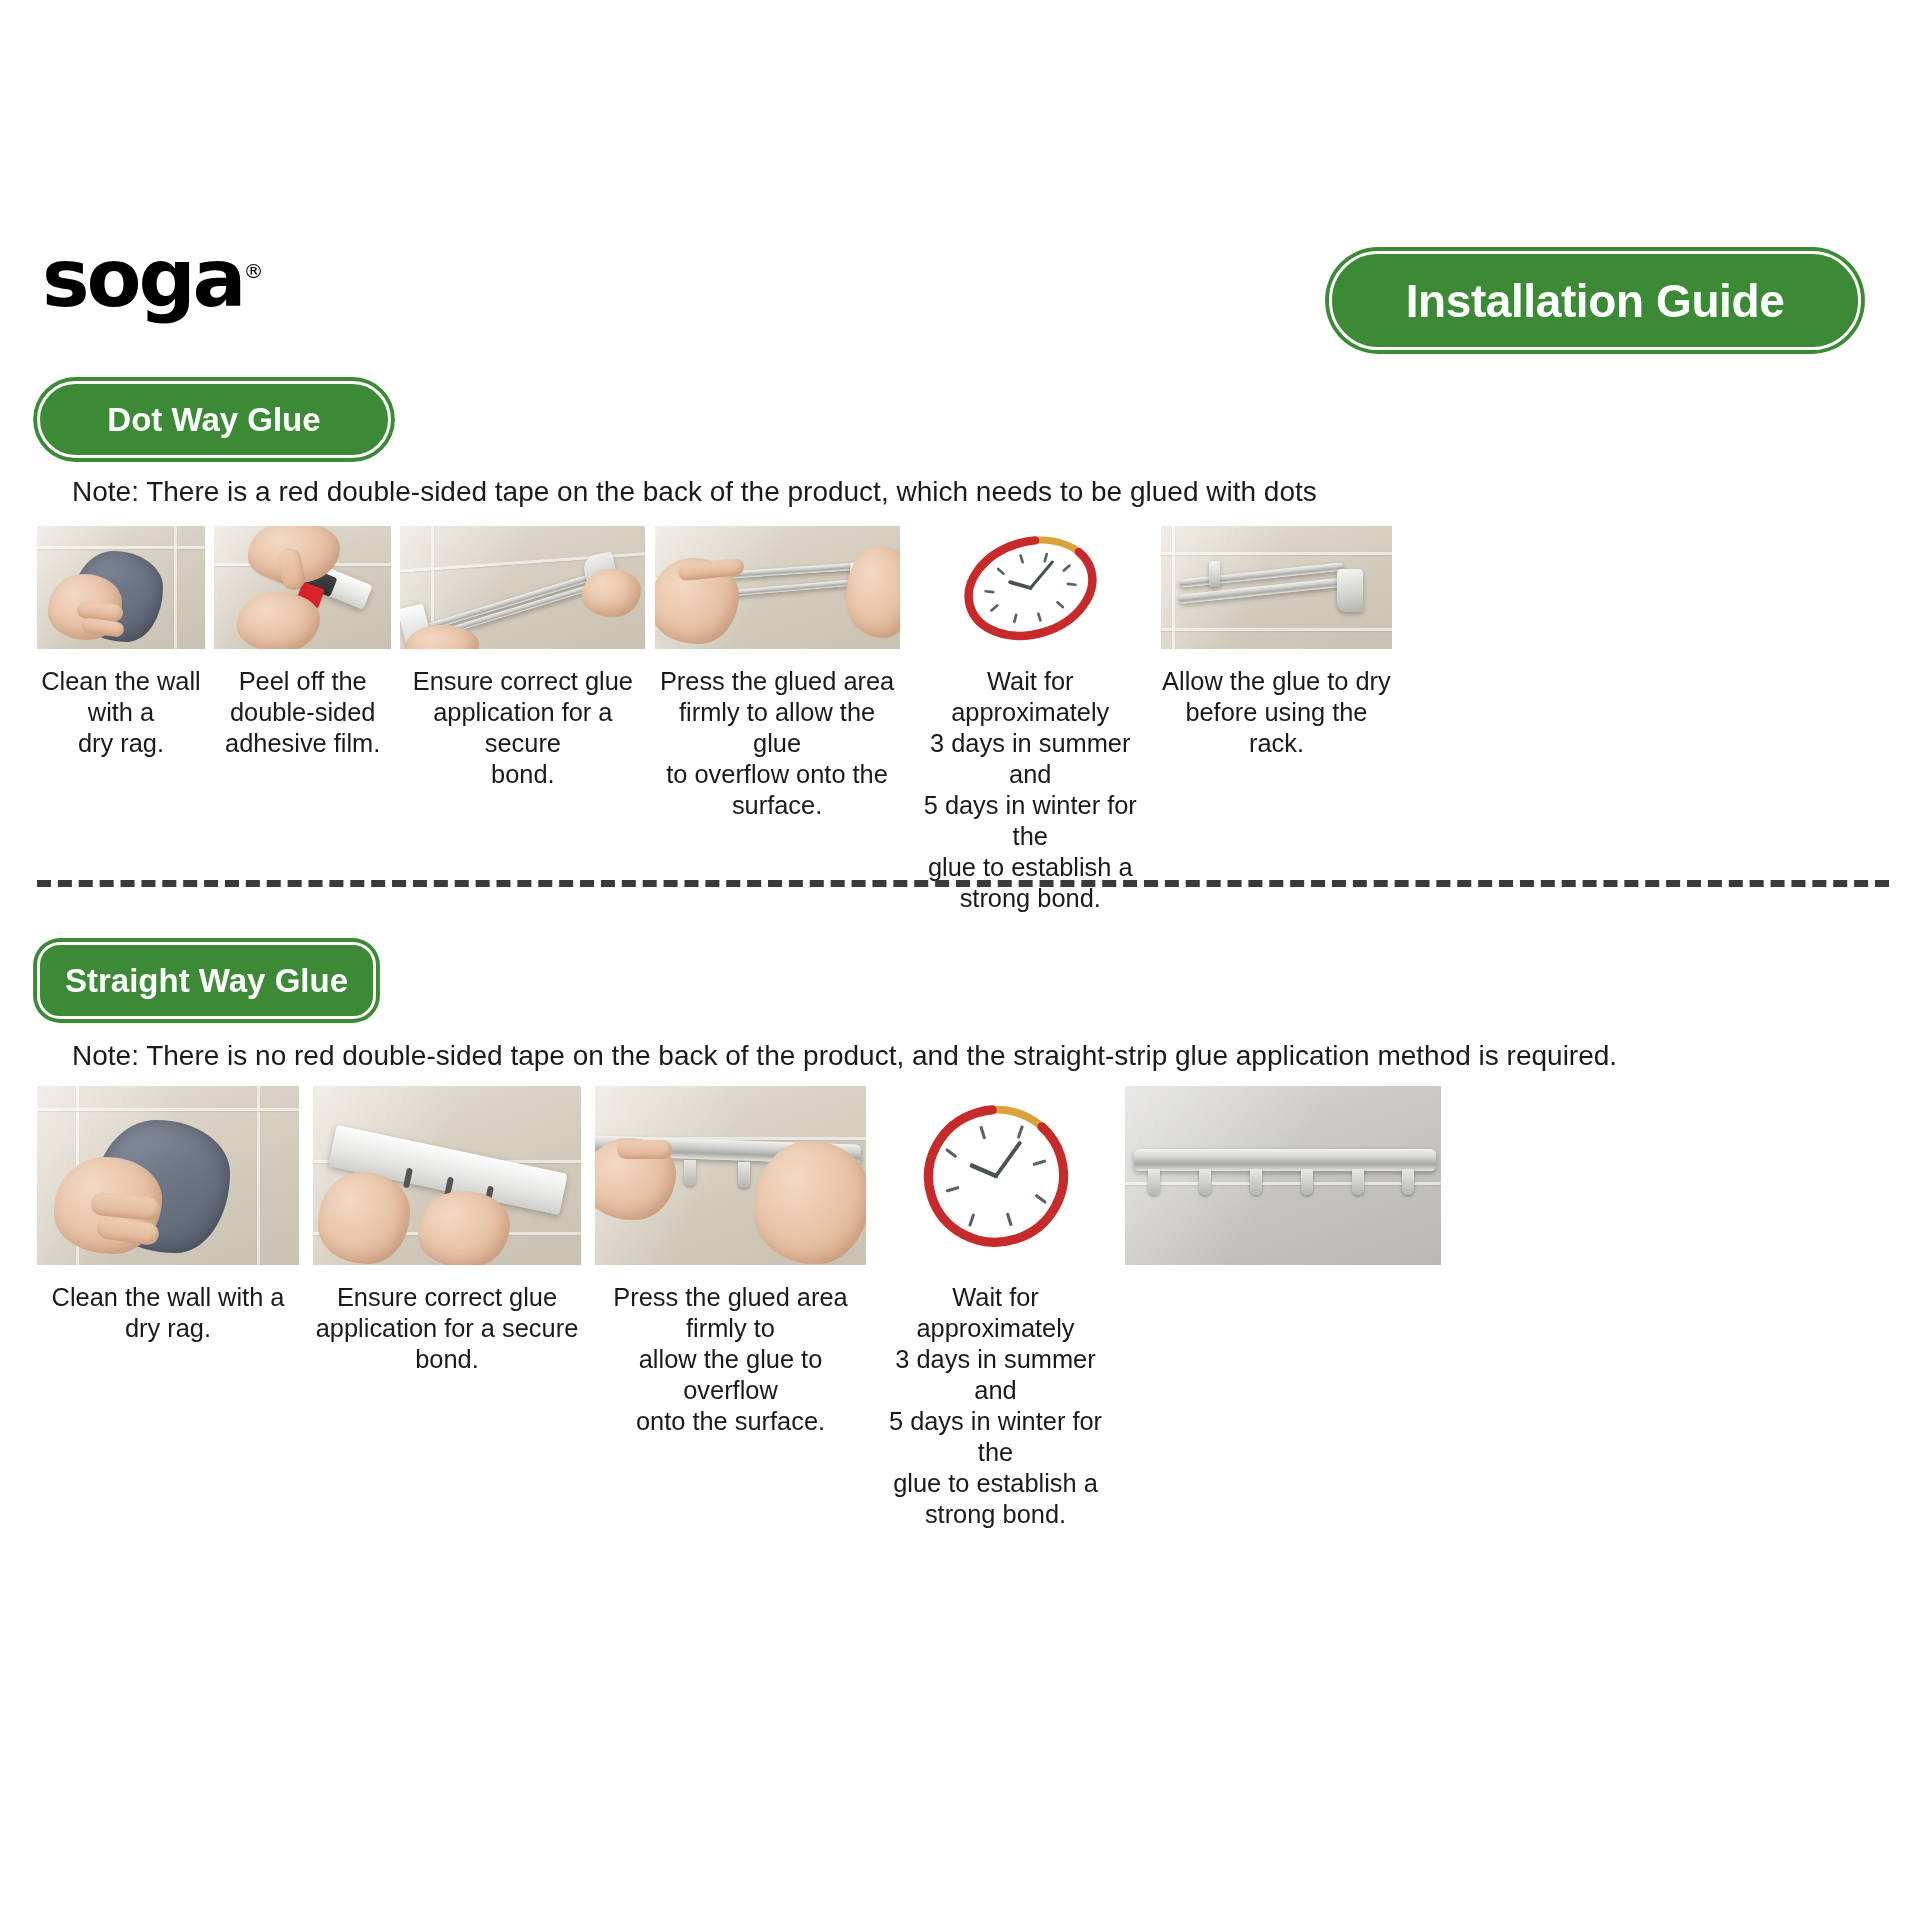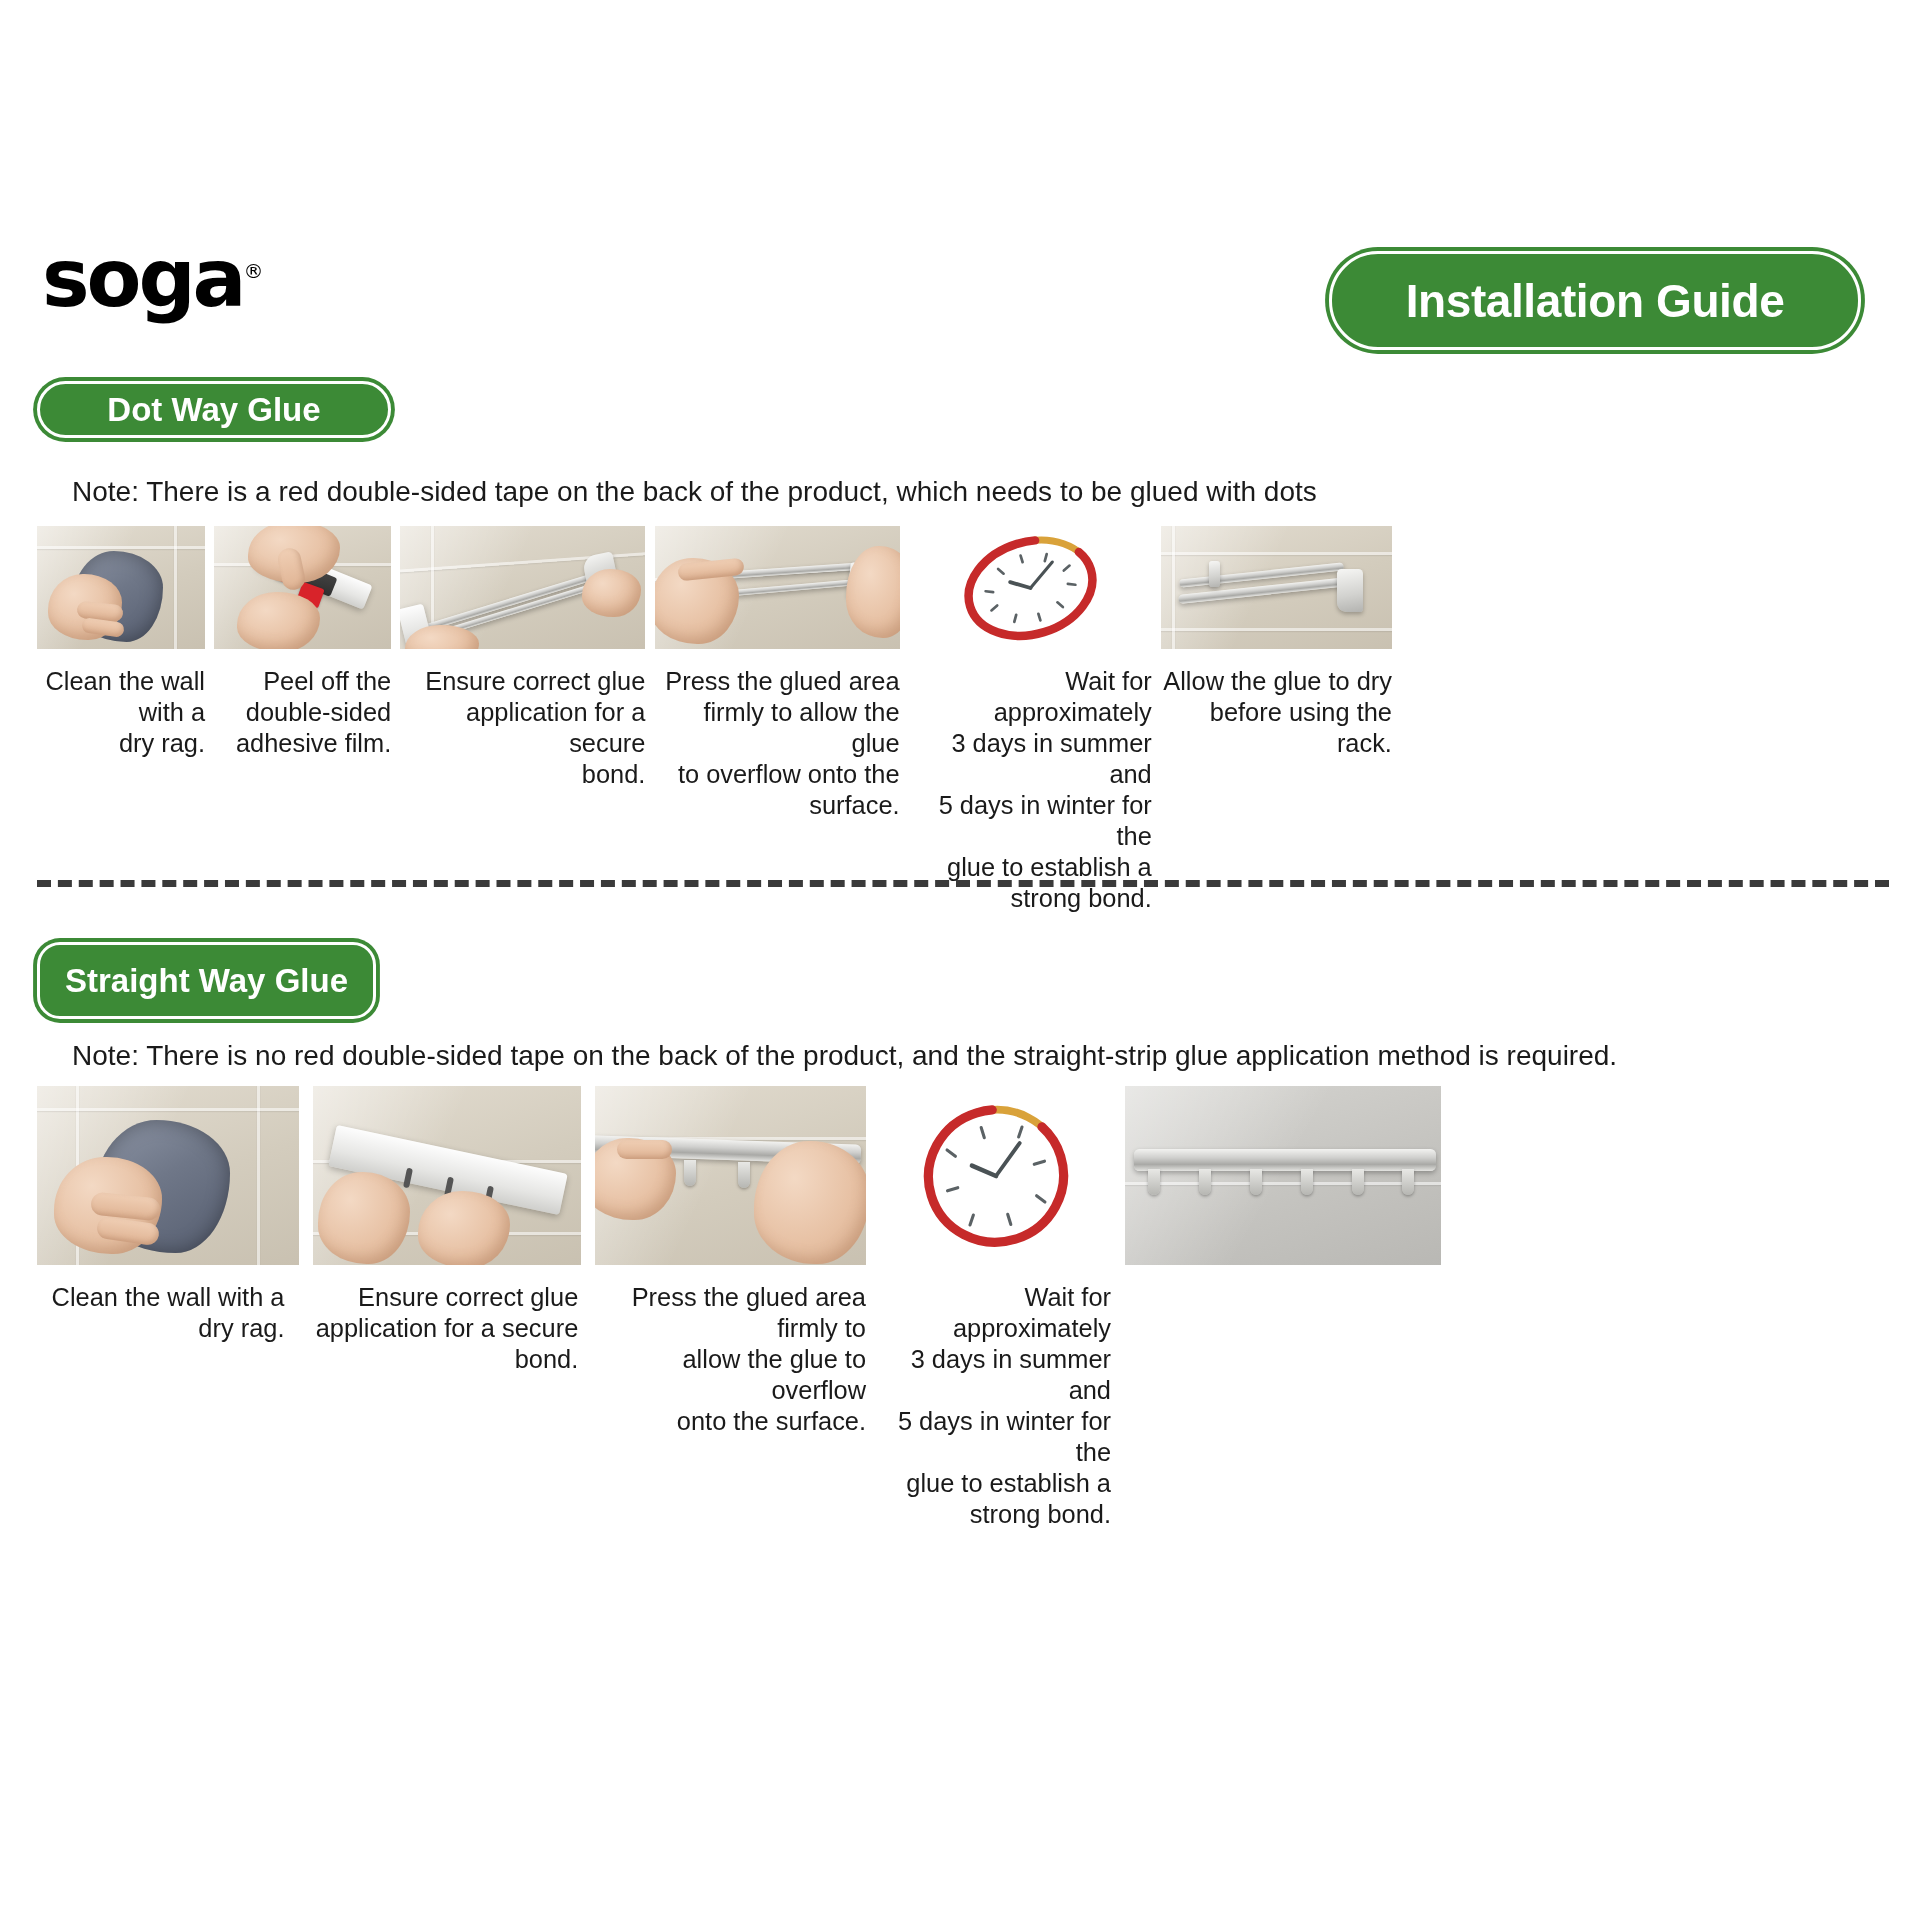--- a/index.html
+++ b/index.html
@@ -64,21 +64,21 @@
   }
   .pill-title {
     left: 1329px; top: 251px;
     width: 532px; height: 99px;
     border-radius: 49px;
     font-size: 46px;
     letter-spacing: -0.4px;
   }
   .pill-dot {
     left: 37px; top: 381px;
-    width: 354px; height: 57px;
+    width: 354px; height: 77px;
     border-radius: 39px;
     font-size: 33px;
   }
   .pill-straight {
     left: 37px; top: 942px;
     width: 339px; height: 77px;
     border-radius: 23px;
     font-size: 33px;
   }
 
@@ -111,21 +111,21 @@
     position: relative;
     overflow: hidden;
     background: #d8d2c6;
     flex: none;
   }
   .thumb.plain { background: transparent; }
   .caption {
     margin-top: 17px;
     font-size: 25.4px;
     line-height: 1.22;
-    text-align: right;
+    text-align: center;
     color: #1a1a1a;
   }
 
   
   .tile-bg {
     position: absolute; inset: 0;
     background:
       linear-gradient(115deg, rgba(255,255,255,.5) 0%, rgba(255,255,255,0) 45%),
       linear-gradient(160deg, #e3ddd1 0%, #d3ccbd 55%, #c9c1b1 100%);
   }

